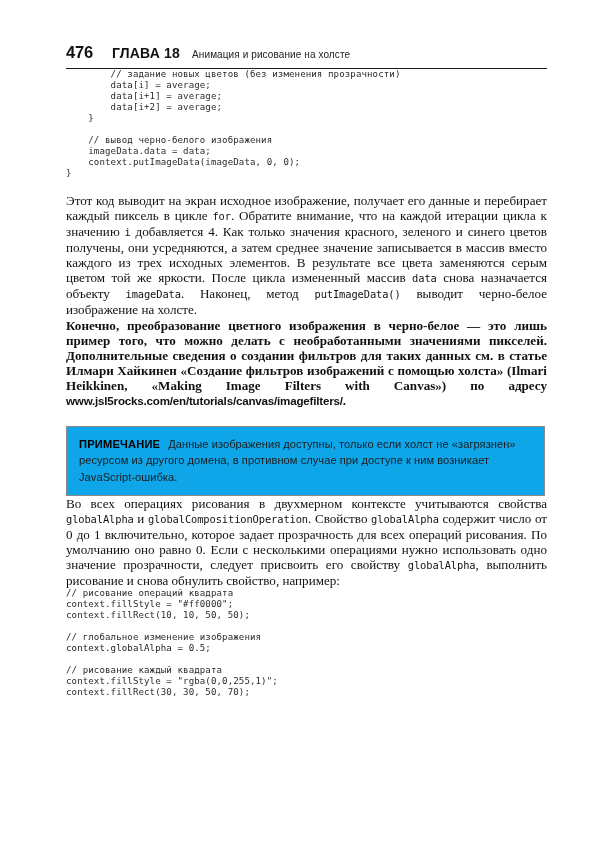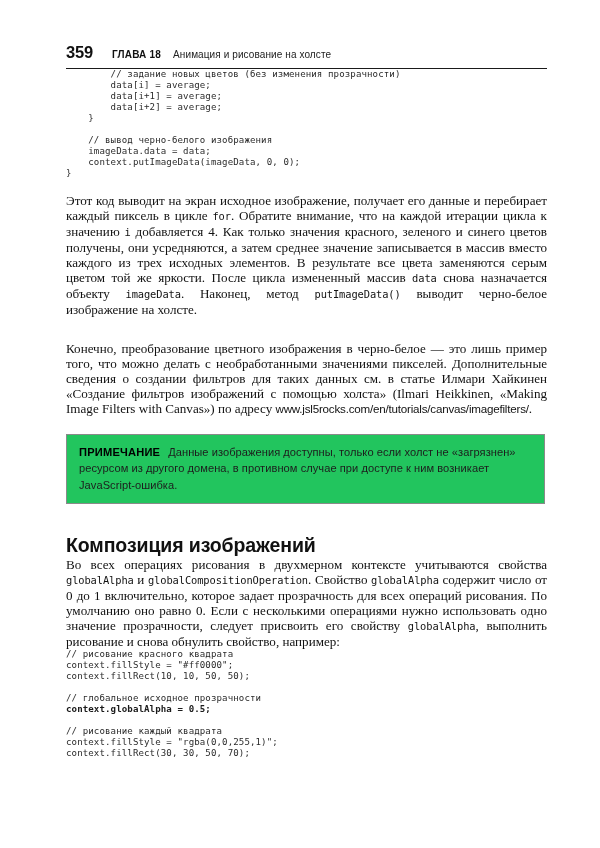--- a/index.html
+++ b/index.html
@@ -38,21 +38,21 @@
     font-family: "Liberation Sans", sans-serif;
     font-weight: bold;
     font-size: 16.5px;
     letter-spacing: -0.2px;
     color: #111;
     margin-right: 19px;
   }
   .runhead-chapter {
     font-family: "Liberation Sans", sans-serif;
     font-weight: bold;
-    font-size: 10px;
+    font-size: 14px;
     letter-spacing: 0.2px;
     color: #111;
     margin-right: 12px;
   }
   .runhead-title {
     font-family: "Liberation Sans", sans-serif;
     font-weight: normal;
     font-size: 10px;
     letter-spacing: 0.1px;
     color: #222;
@@ -66,54 +66,54 @@
   
   pre.code {
     font-family: "DejaVu Sans Mono", "Liberation Mono", monospace;
     font-size: 9.1px;
     line-height: 11px;
     color: #2b2b2b;
     margin: 0;
     white-space: pre;
     letter-spacing: 0.1px;
   }
-  pre.code b { font-weight: bold; color: #1a1a1a; }
+  pre.code b { font-weight: normal; color: #1a1a1a; }
   .code-top { margin-top: 22px; }
   .code-bottom { margin-top: 14px; }
 
   
   p.body {
     font-family: "Liberation Serif", serif;
     font-size: 13.1px;
     line-height: 15px;
     color: #111;
     margin: 0;
     text-align: justify;
     text-justify: inter-word;
   }
   p.body.first { margin-top: 14px; }
-  p.body + p.body { margin-top: 24px; }
+  p.body + p.body { margin-top: 1px; font-weight: bold; }
   code.inl {
     font-family: "DejaVu Sans Mono", "Liberation Mono", monospace;
     font-size: 10.4px;
     letter-spacing: -0.1px;
   }
   span.url {
     font-family: "Liberation Sans", sans-serif;
     font-size: 11.6px;
     letter-spacing: -0.2px;
   }
 
   
   .note {
     margin-top: 18px;
     box-sizing: border-box;
     width: 479px;
     border: 1.1px solid #8a8a8a;
-    background: #22c55e;
+    background: #0ea5e9;
     padding: 9px 12px 10px 12px;
   }
   .note-text {
     font-family: "Liberation Sans", sans-serif;
     font-size: 11.1px;
     line-height: 16.4px;
     color: #1d1d1d;
     letter-spacing: 0.05px;
   }
   .note-label {
@@ -138,21 +138,21 @@
   }
   .after-head { margin-top: 13px; }
 </style>
 </head>
 <body>
 
 <div class="page">
   <div class="content">
 
     <div class="runhead">
-      <span class="runhead-page">359</span>
+      <span class="runhead-page">476</span>
       <span class="runhead-chapter">ГЛАВА 18</span>
       <span class="runhead-title">Анимация и рисование на холсте</span>
     </div>
     <div class="rule"></div>
 
     <pre class="code code-top">        // задание новых цветов (без изменения прозрачности)
         data[i] = average;
         data[i+1] = average;
         data[i+2] = average;
     }
@@ -163,29 +163,28 @@
 }</pre>
 
     <p class="body first"><span>Этот код выводит на экран исходное изображение, получает его данные и перебирает каждый пиксель в цикле </span><code class="inl">for</code><span>. Обратите внимание, что на каждой итерации цикла к значению </span><code class="inl">i</code><span> добавляется 4. Как только значения красного, зеленого и синего цветов получены, они усредняются, а затем среднее значение записывается в массив вместо каждого из трех исходных элементов. В результате все цвета заменяются серым цветом той же яркости. После цикла измененный массив </span><code class="inl">data</code><span> снова назначается объекту </span><code class="inl">imageData</code><span>. Наконец, метод </span><code class="inl">putImageData()</code><span> выводит черно-белое изображение на холсте.</span></p>
 
     <p class="body"><span>Конечно, преобразование цветного изображения в черно-белое — это лишь пример того, что можно делать с необработанными значениями пикселей. Дополнительные сведения о создании фильтров для таких данных см. в статье Илмари Хайкинен «Создание фильтров изображений с помощью холста» (Ilmari Heikkinen, «Making Image Filters with Canvas») по адресу </span><span class="url">www.jsl5rocks.com/en/tutorials/canvas/imagefilters/</span><span>.</span></p>
 
     <div class="note">
       <div class="note-text"><span class="note-label">ПРИМЕЧАНИЕ</span><span>Данные изображения доступны, только если холст не «загрязнен» ресурсом из другого домена, в противном случае при доступе к ним возникает JavaScript-ошибка.</span></div>
     </div>
 
-    <h2 class="section">Композиция изображений</h2>
 
     <p class="body after-head"><span>Во всех операциях рисования в двухмерном контексте учитываются свойства </span><code class="inl">globalAlpha</code><span> и </span><code class="inl">globalCompositionOperation</code><span>. Свойство </span><code class="inl">globalAlpha</code><span> содержит число от 0 до 1 включительно, которое задает прозрачность для всех операций рисования. По умолчанию оно равно 0. Если с несколькими операциями нужно использовать одно значение прозрачности, следует присвоить его свойству </span><code class="inl">globalAlpha</code><span>, выполнить рисование и снова обнулить свойство, например:</span></p>
 
-    <pre class="code code-bottom"><span>// рисование красного квадрата</span>
+    <pre class="code code-bottom"><span>// рисование операций квадрата</span>
 <span>context.fillStyle = "#ff0000";</span>
 <span>context.fillRect(10, 10, 50, 50);</span>
 <span></span>
-<span>// глобальное исходное прозрачности</span>
+<span>// глобальное изменение изображения</span>
 <b>context.globalAlpha = 0.5;</b>
 <span></span>
 <span>// рисование каждый квадрата</span>
 <span>context.fillStyle = "rgba(0,0,255,1)";</span>
 <span>context.fillRect(30, 30, 50, 70);</span></pre>
 
   </div>
 </div>
 
 </body></html>

